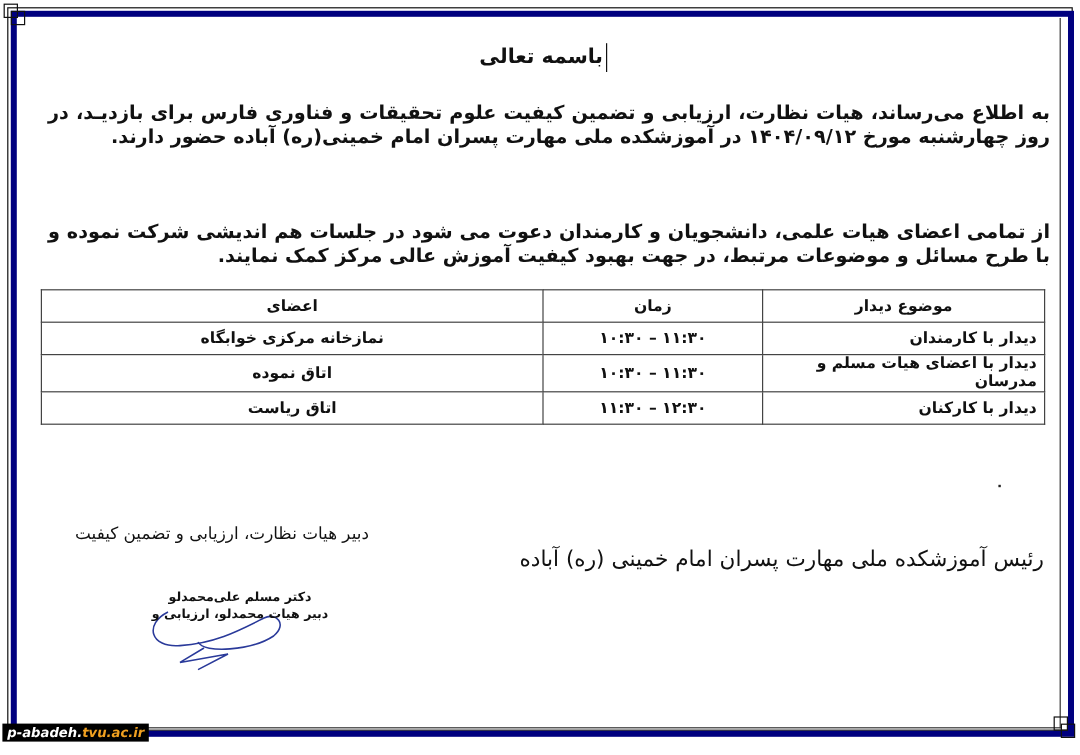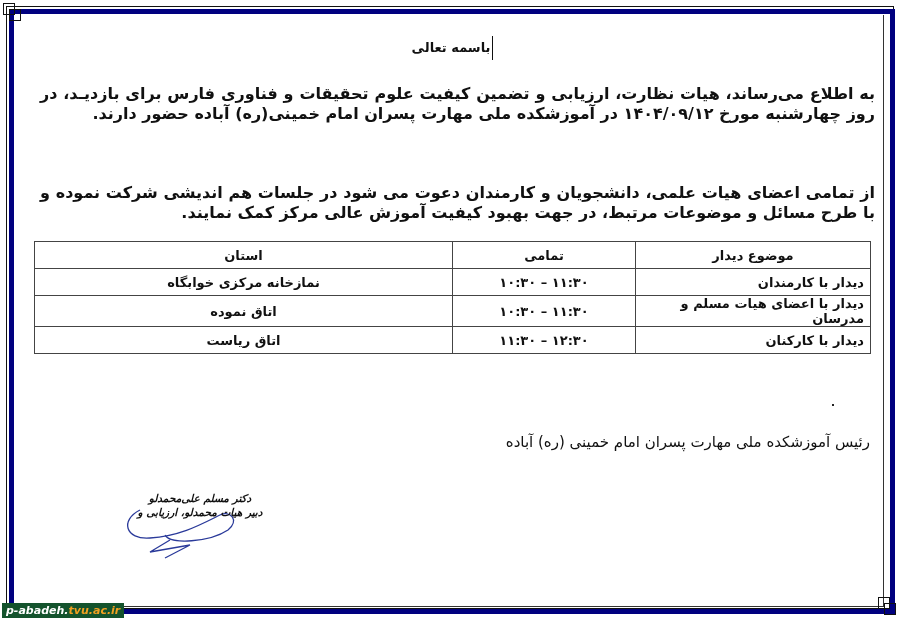--- a/index.html
+++ b/index.html
@@ -18,53 +18,53 @@
     .frame-inner {
       position: absolute; left: 15px; top: 15px; width: 868px; height: 591px;
       border-right: 1px solid #333; border-bottom: 1px solid #333;
     }
     .corner {
       position: absolute; width: 10px; height: 10px; border: 1px solid #111; background: transparent;
     }
     .content { position: absolute; left: 30px; top: 0; width: 845px; height: 600px; direction: rtl; }
     .title {
       position: absolute; top: 36px; left: 0; width: 845px; text-align: center;
-      font-weight: bold; font-size: 13px;
+      font-weight: bold; font-size: 17px;
     }
     .caret { display: inline-block; width: 1px; height: 24px; background: #111; vertical-align: middle; margin-left: 2px; }
     .para {
       position: absolute; right: 0; width: 835px; font-weight: bold; font-size: 16px;
       text-align: justify; text-align-last: right; line-height: 20px;
     }
     table.schedule {
       position: absolute; top: 241px; left: 4px; width: 837px; border-collapse: collapse;
       direction: rtl; font-size: 13px; font-weight: bold;
     }
     table.schedule td, table.schedule th {
       border: 1.5px solid #444; height: 26px; padding: 0 6px; font-weight: bold;
     }
     .c-topic { width: 222px; text-align: right; }
     .c-time { width: 170px; text-align: center; direction: ltr; }
     .c-place { text-align: center; }
     .dot { position: absolute; left: 832px; top: 404px; width: 2px; height: 2px; background: #222; }
     .sig-right {
-      position: absolute; top: 433px; right: 30px; font-size: 15px; direction: rtl;
+      position: absolute; top: 456px; right: 30px; font-size: 18px; direction: rtl;
     }
     .sig-left {
       position: absolute; top: 427px; left: 40px; width: 290px; font-size: 14px; text-align: center; direction: rtl;
       line-height: 36px;
     }
     .stamp {
       position: absolute; top: 491px; left: 120px; width: 160px; direction: rtl; text-align: center;
-      font-size: 10.5px; font-weight: bold; line-height: 14px; color: #111; font-style: italic;
+      font-size: 10.5px; font-weight: bold; line-height: 14px; color: #111;
     }
     .sign-svg { position: absolute; left: 110px; top: 490px; }
     .watermark {
       position: absolute; left: 2px; top: 603px; height: 15px; padding: 0 4px;
-      background: #14532d; font-family: "DejaVu Sans", sans-serif; font-weight: bold; font-style: italic;
+      background: #000000; font-family: "DejaVu Sans", sans-serif; font-weight: bold; font-style: italic;
       font-size: 11px; line-height: 15px; direction: ltr;
     }
     .wm-a { color: #ffffff; }
     .wm-b { color: #f0a020; }
   </style>
 </head>
 <body>
 
 <div class="frame-outer"></div>
 <div class="frame-blue"></div>
@@ -79,22 +79,22 @@
     <span class="caret"></span><span>باسمه تعالی</span>
   </div>
 
   <div class="para" style="top:84px;">به اطلاع می‌رساند، هیات نظارت، ارزیابی و تضمین کیفیت علوم تحقیقات و فناوری فارس برای بازدیـد، در روز چهارشنبه مورخ ۱۴۰۴/۰۹/۱۲ در آموزشکده ملی مهارت پسران امام خمینی(ره) آباده حضور دارند.</div>
   <div class="para" style="top:183px;">از تمامی اعضای هیات علمی، دانشجویان و کارمندان دعوت می شود در جلسات هم اندیشی شرکت نموده و با طرح مسائل و موضوعات مرتبط، در جهت بهبود کیفیت آموزش عالی مرکز کمک نمایند.</div>
 
   <table class="schedule">
     <tbody>
         <tr>
       <td class="c-topic" style="text-align:center;">موضوع دیدار</td>
-      <td class="c-time">تمامی</td>
-      <td class="c-place">استان</td>
+      <td class="c-time">زمان</td>
+      <td class="c-place">اعضای</td>
     </tr>
     <tr>
       <td class="c-topic">دیدار با کارمندان</td>
       <td class="c-time">۱۰:۳۰ – ۱۱:۳۰</td>
       <td class="c-place">نمازخانه مرکزی خوابگاه</td>
     </tr>
     <tr>
       <td class="c-topic">دیدار با اعضای هیات مسلم و مدرسان</td>
       <td class="c-time">۱۰:۳۰ – ۱۱:۳۰</td>
       <td class="c-place">اتاق نموده</td>
@@ -106,20 +106,21 @@
     </tr>
   </tbody>
     </table>
 </div>
 
 <div class="dot"></div>
 
 <div class="sig-right">رئیس آموزشکده ملی مهارت پسران امام خمینی (ره) آباده</div>
 
 <div class="sig-left">
+  <div>دبیر هیات نظارت، ارزیابی و تضمین کیفیت</div>
 </div>
 
 <svg class="sign-svg" width="170" height="70" viewBox="0 0 170 70">
   <path d="M30 20 C10 30, 15 50, 40 48 C70 46, 90 35, 110 25 C120 20, 130 30, 118 40 C100 52, 60 55, 55 45" fill="none" stroke="#2a3a9a" stroke-width="1.3"></path>
   <path d="M60 50 L40 62 L80 55 L55 68" fill="none" stroke="#2a3a9a" stroke-width="1.3"></path>
 </svg>
 
 <div class="stamp">
   <div>دکتر مسلم علی‌محمدلو</div>
   <div>دبیر هیات محمدلو، ارزیابی و</div>

